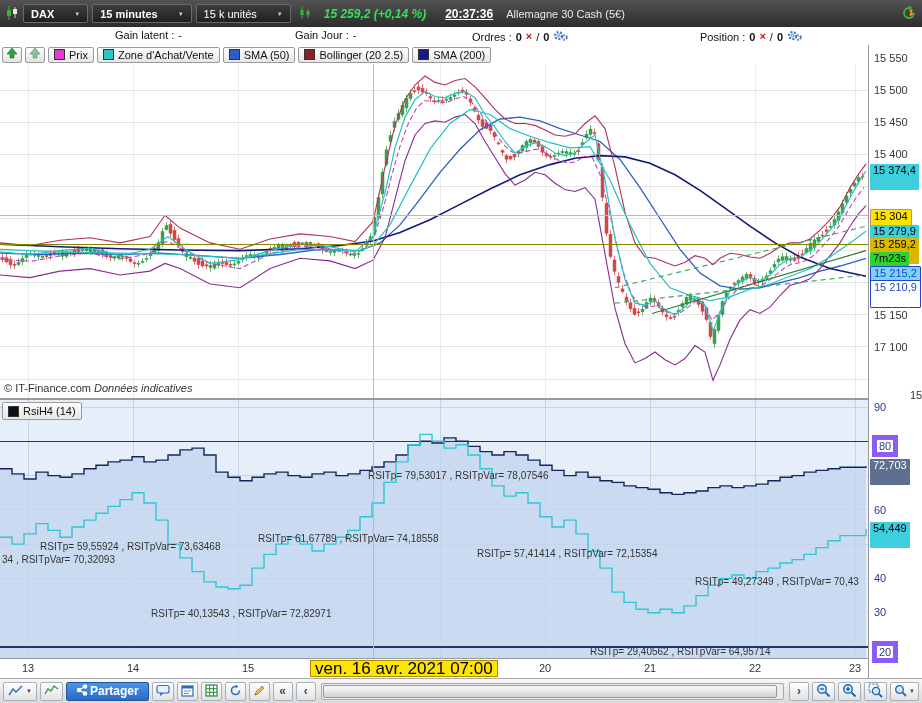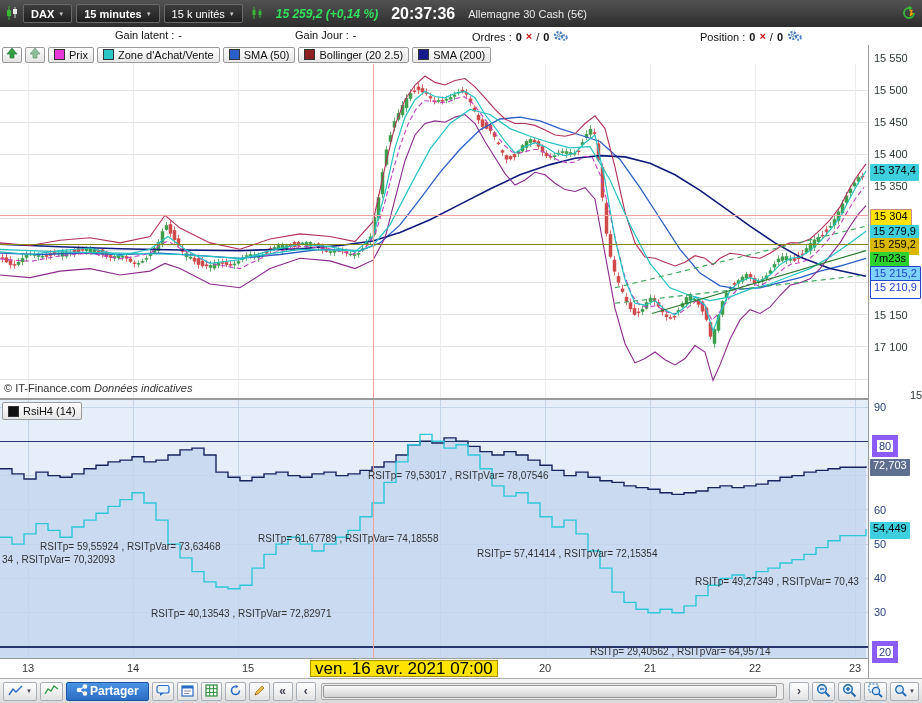--- a/index.html
+++ b/index.html
@@ -3,26 +3,26 @@
 <meta charset="utf-8">
 <style>
   html,body{margin:0;padding:0;background:#fff;}
   #app{position:relative;width:922px;height:703px;background:#fff;overflow:hidden;
        font-family:"Liberation Sans",sans-serif;font-size:11px;-webkit-font-smoothing:antialiased;}
 
   
   #topbar{position:absolute;left:0;top:0;width:922px;height:27px;box-sizing:border-box;
           background:linear-gradient(#525252,#2d2d2d);display:flex;align-items:center;gap:4px;padding:0 5px;}
   .tb-dd{height:19px;background:linear-gradient(#3d3d3d,#1f1f1f);border:1px solid #6a6a6a;border-radius:2px;
-         color:#fff;font-size:11px;display:flex;align-items:center;gap:4px;padding:0 7px;
+         color:#fff;font-size:11px;display:flex;align-items:center;gap:20px;padding:0 7px;
          font-family:"Liberation Sans",sans-serif;cursor:pointer;}
   .tb-dd.bold{font-weight:bold;}
   .dd-arrow{font-size:6px;color:#c9c9c9;}
   .price-txt{color:#30e05a;font-weight:bold;margin-left:9px;font-size:12px;font-style:italic;}
-  .time-txt{color:#fff;font-weight:bold;margin-left:9px;font-size:16px;}
+  .time-txt{color:#fff;font-weight:bold;margin-left:15px;font-size:12px;text-decoration:underline;}
   .instr-txt{color:#e8e8e8;margin-left:9px;}
   #sync-wrap{margin-left:auto;}
 
   
   #infobar{position:absolute;left:0;top:27px;width:922px;height:18px;background:#fff;border-bottom:1px solid #d0d0d0;}
   .ib{position:absolute;top:2px;display:flex;align-items:center;gap:4px;color:#111;}
   .ib b{font-weight:bold;}
   .redx{color:#d01010;font-weight:bold;font-size:11px;line-height:11px;}
 
   
@@ -42,21 +42,21 @@
   #watermark{position:absolute;left:4px;bottom:4px;color:#333;font-size:11px;}
   #watermark i{font-style:italic;}
   #rsi-chip{position:absolute;left:2px;top:2px;}
   .ann{position:absolute;font-size:10px;color:#333;white-space:nowrap;}
 
   
   #yaxis{position:absolute;left:868px;top:45px;width:54px;height:633px;background:#fff;border-left:1px solid #9a9a9a;box-sizing:border-box;}
   .ptick{position:absolute;left:5px;font-size:11px;color:#2e3b36;white-space:nowrap;}
   .rtick{color:#28407a;}
   .boxed{border:5px solid #8b5cf6;background:#fff;padding:0 2px;left:3px;}
-  .pbadge{position:absolute;left:1px;height:17px;line-height:13px;padding:0 3px;font-size:11px;
+  .pbadge{position:absolute;left:1px;height:26px;line-height:13px;padding:0 3px;font-size:11px;
           border-radius:1px;white-space:nowrap;color:#000;}
   #xaxis{position:absolute;left:0;top:658px;width:868px;height:20px;background:#fff;border-top:1px solid #9a9a9a;box-sizing:border-box;}
   .xtick{position:absolute;top:3px;font-size:11px;color:#333;}
   #datebadge{position:absolute;left:310px;top:1px;background:#ffe400;border:1px solid #a89000;
              padding:0 4px;height:15px;line-height:15px;font-size:17px;color:#000;white-space:nowrap;}
 
   
   #bottombar{position:absolute;left:0;top:678px;width:922px;height:25px;box-sizing:border-box;
              background:linear-gradient(#f7f7f7,#d9d9d9);border-top:1px solid #aaa;
              display:flex;align-items:center;gap:3px;padding:0 3px;}

